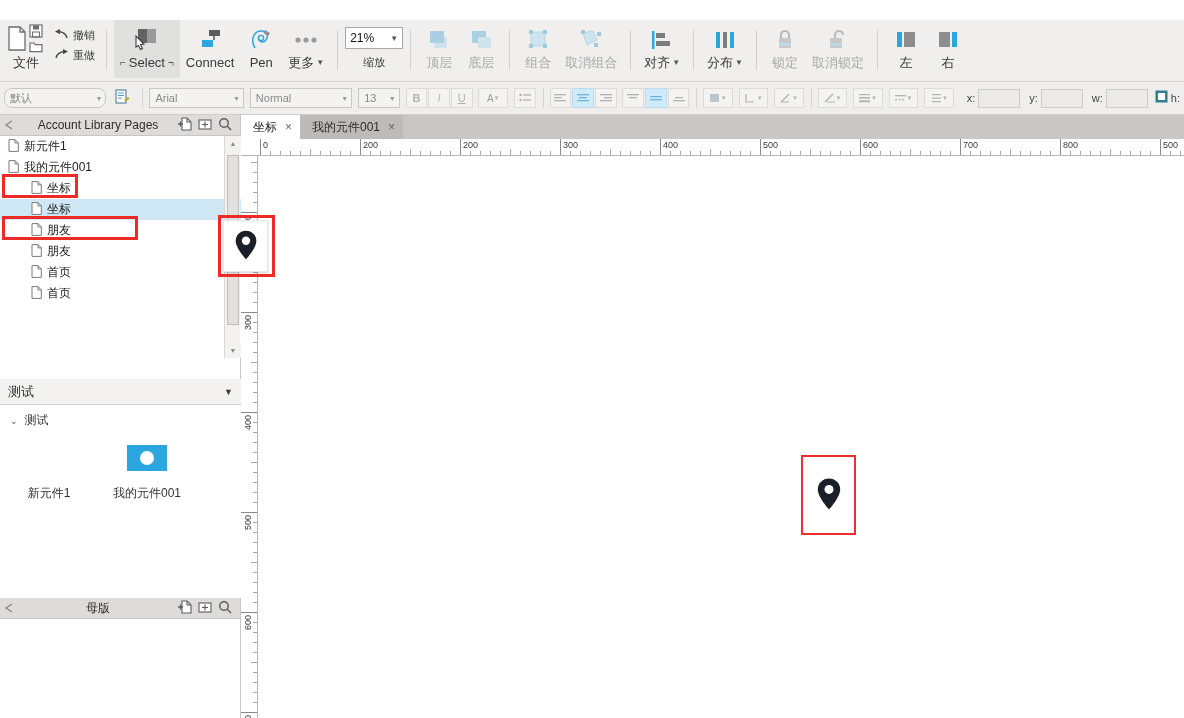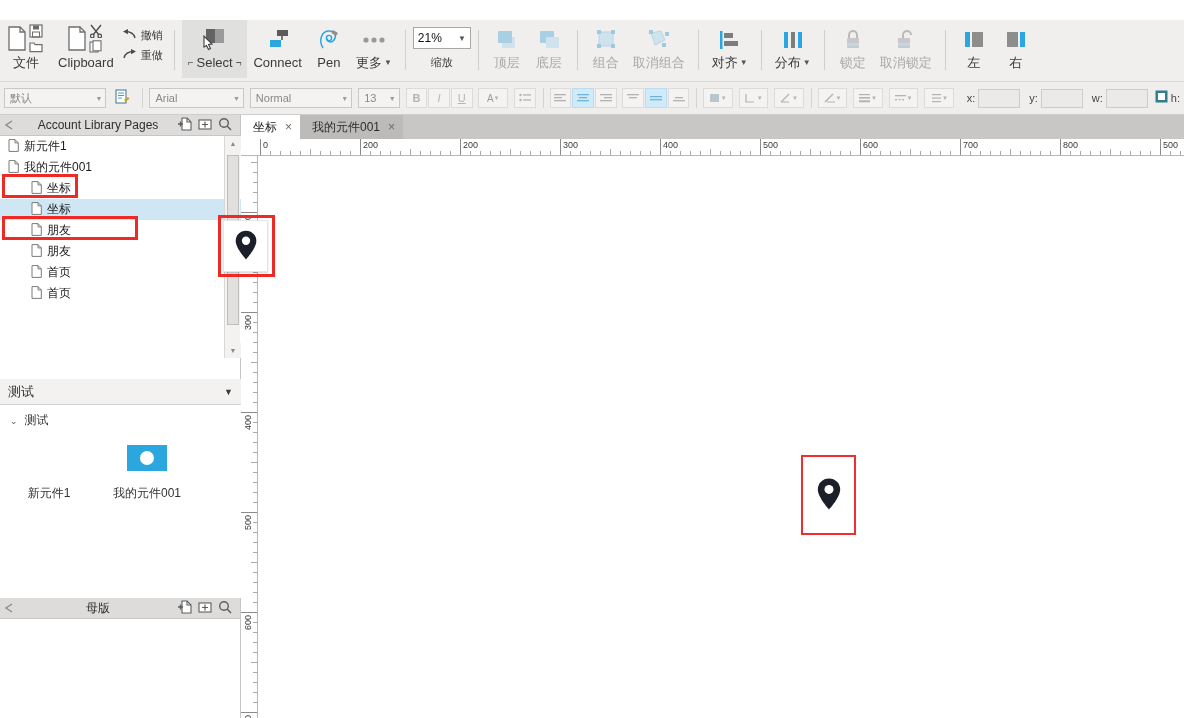--- a/index.html
+++ b/index.html
@@ -180,46 +180,20 @@
           <span>
             <svg width="14" height="12" viewBox="0 0 14 12">
                 <path d="M1 2 h4 l1.3 1.6 H13 v7 H1 z" fill="#fff" stroke="#6d6d6d" stroke-width="1.2"></path>
               </svg>
           </span>
         </div>
       </div>
       <div class="lb">文件</div>
     </div>
 
-    <div class="tb-btn" style="min-width:62px;">
-      <div class="ic">
-        <div class="stack2">
-          <span style="grid-row:1/3;grid-column:1;">
-            <svg width="20" height="25" viewBox="0 0 20 25">
-                <path d="M2 1 h11 l5 5 v18 h-16 z" fill="#fff" stroke="#6d6d6d" stroke-width="1.3"></path>
-                <path d="M13 1 v5 h5" fill="none" stroke="#6d6d6d" stroke-width="1.3"></path>
-              </svg>
-          </span>
-          <span>
-            <svg width="14" height="14" viewBox="0 0 14 14">
-                <path d="M2 1 L10 11 M12 1 L4 11" stroke="#4a4a4a" stroke-width="1.3" fill="none"></path>
-                <circle cx="3.3" cy="12" r="1.8" fill="none" stroke="#4a4a4a" stroke-width="1.2"></circle>
-                <circle cx="10.7" cy="12" r="1.8" fill="none" stroke="#4a4a4a" stroke-width="1.2"></circle>
-              </svg>
-          </span>
-          <span>
-            <svg width="14" height="14" viewBox="0 0 14 14">
-                <rect x="1" y="2" width="8" height="10" fill="#fff" stroke="#6d6d6d" stroke-width="1.1"></rect>
-                <rect x="4" y="0.8" width="8" height="10" fill="#fff" stroke="#6d6d6d" stroke-width="1.1"></rect>
-              </svg>
-          </span>
-        </div>
-      </div>
-      <div class="lb">Clipboard</div>
-    </div>
 
     <div class="ur">
       <div class="ur-row">
         <span>
           <svg width="15" height="12" viewBox="0 0 15 12">
               <path d="M13 9 C12 4.5 8 2.5 3 2.5" stroke="#4a4a4a" stroke-width="1.4" fill="none"></path>
               <path d="M1 2.5 L6 0 L6 5.2 z" fill="#4a4a4a"></path>
             </svg>
         </span>
         <span>撤销</span>
@@ -416,21 +390,21 @@
         <svg width="28" height="24" viewBox="0 0 28 24">
             <rect x="5" y="4" width="11" height="15" fill="#8d8d8d"></rect>
             <rect x="18" y="4" width="5" height="15" fill="#2ba6de"></rect>
           </svg>
       </div>
       <div class="lb">右</div>
     </div>
   </div>
 
   <div class="formatbar">
-    <div class="sel" style="width:104px;">
+    <div class="sel" style="width:104px;border-radius:8px;">
       <span>默认</span>
       <span class="ar">▼</span>
     </div>
     <span style="margin:0 6px 0 8px;">
       <svg width="16" height="16" viewBox="0 0 16 16">
           <rect x="2" y="1" width="10" height="13" fill="#fff" stroke="#4f7f9a" stroke-width="1.1"></rect>
           <path d="M4 4h6M4 6.5h6M4 9h4" stroke="#4f9ac0" stroke-width="1"></path>
           <path d="M10 11 l4 -3 l1.5 1.8 l-4 3 z" fill="#c9a227"></path>
         </svg>
     </span>

